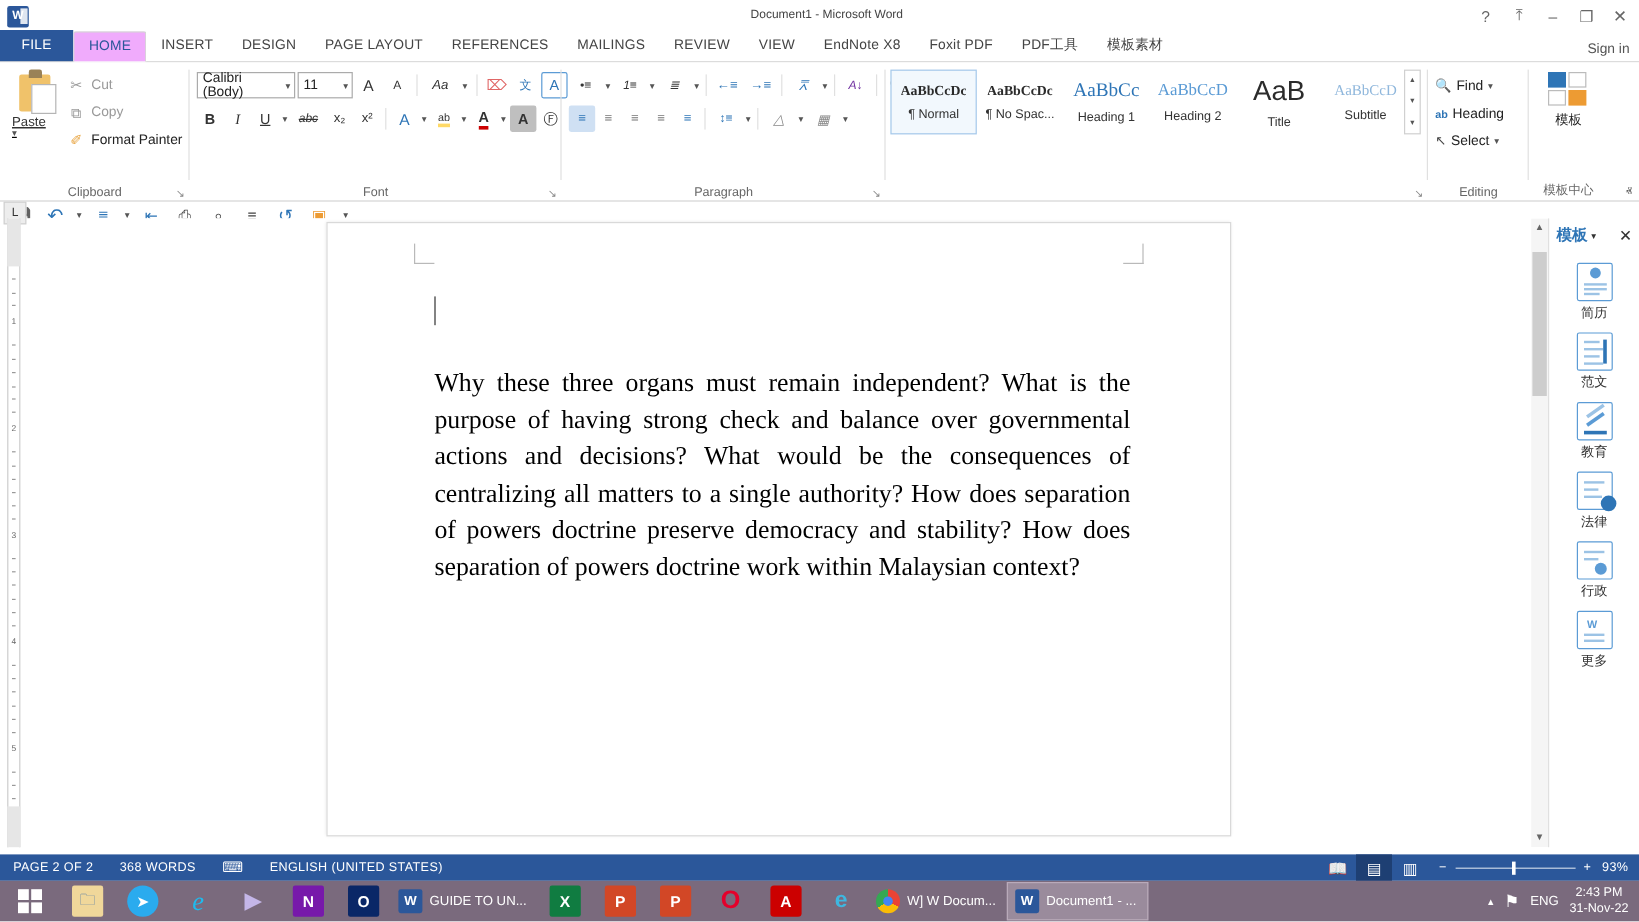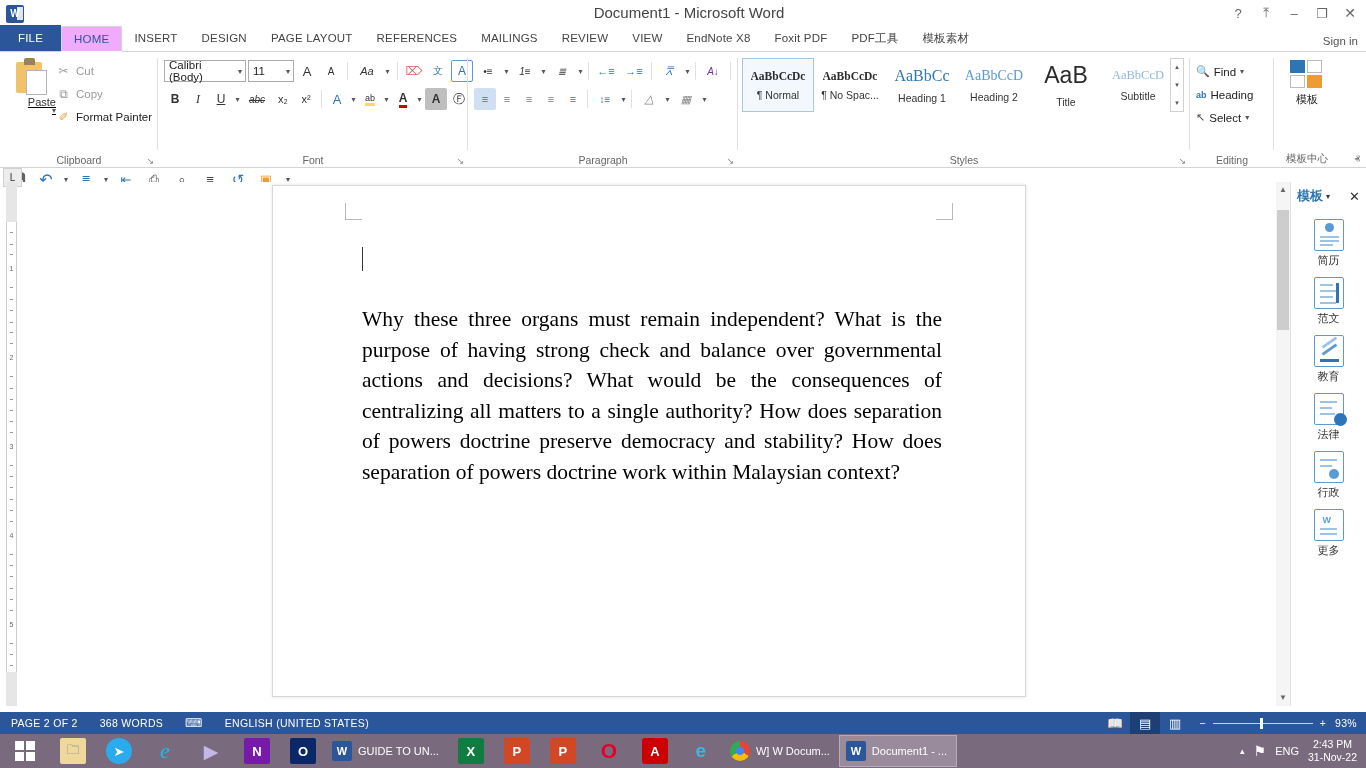--- a/index.html
+++ b/index.html
@@ -21,21 +21,21 @@
     background: #2b579a; border-radius: 2px; position: relative;
     display: flex; align-items: center; justify-content: center;
   }
   .word-logo .wl { color:#fff; font-size:10px; font-weight:bold; line-height:1; }
   .word-logo .pg {
     position:absolute; right:1px; top:2px; width:6px; height:13px;
     background:#fff; opacity:.85;
   }
   .titletext {
     position:absolute; left:12px; right:0; text-align:center;
-    font-size:15px; color:#444; line-height:26px;
+    font-size:10px; color:#444; line-height:26px;
   }
   .wincontrols {
     position:absolute; right:2px; top:0; height:26px;
     display:flex; align-items:center; gap:0;
   }
   .wincontrols div {
     width:28px; height:26px; display:flex; align-items:center;
     justify-content:center; color:#666; font-size:13px;
   }
   .wincontrols div:last-child { font-size:14px; }
@@ -76,21 +76,21 @@
     position:absolute; bottom:2px; left:0; right:0; text-align:center;
     font-size:10.5px; color:#666;
   }
   .dlg {
     position:absolute; bottom:2px; right:4px; font-size:9px; color:#888;
   }
 
   
   .g-clip { width:158px; }
   .paste {
-    position:absolute; left:10px; top:6px; width:46px; text-align:right;text-decoration:underline;
+    position:absolute; left:10px; top:6px; width:46px; text-align:left;text-decoration:underline;
   }
   .clipicon {
     width:34px; height:36px; margin:0 auto; position:relative;
   }
   .clipicon .board {
     position:absolute; left:0; top:4px; width:26px; height:31px;
     background:#f0c26a; border-radius:2px;
   }
   .clipicon .clip2 {
     position:absolute; left:8px; top:0px; width:11px; height:7px;
@@ -542,21 +542,20 @@
         <div class="stylecell">
           <span class="prev" style="color:#8fb7dc;font-size:12.5px">AaBbCcD</span>
           <span class="nm">Subtitle</span>
         </div>
       </div>
       <div class="stylescroll">
         <span>▴</span>
         <span>▾</span>
         <span>▾</span>
       </div>
-      <div class="glabel">Styles</div>
       <div class="dlg">↘</div>
     </div>
 
     <div class="grp g-edit">
       <div style="position:absolute;top:8px;left:0;">
         <div class="editrow">
           <span style="font-size:11px;color:#444">🔍</span>
           <span>Find</span>
           <span style="font-size:8px;color:#555">▾</span>
         </div>

